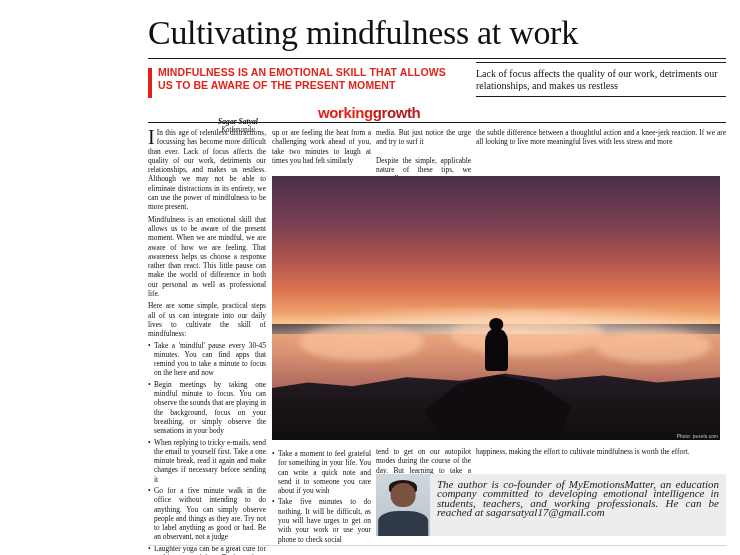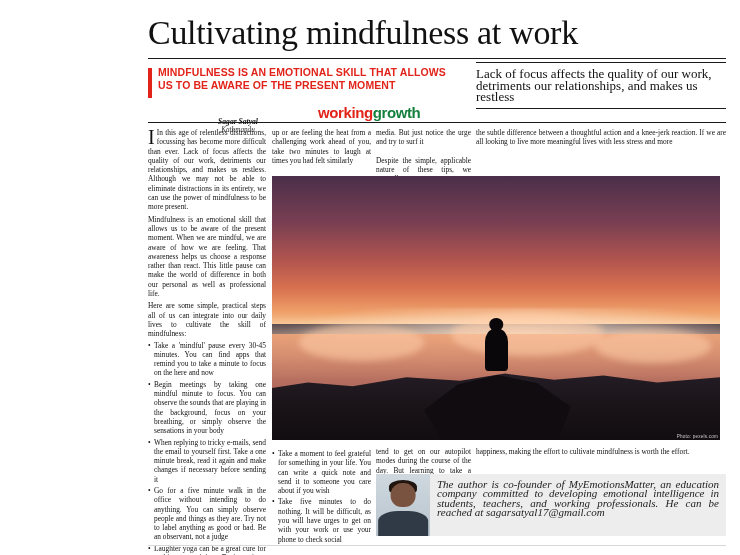--- a/index.html
+++ b/index.html
@@ -78,21 +78,21 @@
     left: 476px;
     top: 62px;
     width: 250px;
     border-top: 1px solid #1a1a1a;
     border-bottom: 1px solid #1a1a1a;
     padding: 5px 0 5px 0;
   }
   .pullbox p {
     margin: 0;
     font-family: "Liberation Serif", serif;
-    font-size: 13px;
+    font-size: 10px;
     line-height: 11.5px;
     color: #111;
   }
 
   
   .byline {
     position: absolute;
     left: 183px;
     top: 117px;
     width: 110px;
@@ -116,21 +116,21 @@
   .sectionlogo {
     position: absolute;
     left: 318px;
     top: 104px;
     font-family: "Liberation Sans", sans-serif;
     font-size: 15px;
     font-weight: bold;
     letter-spacing: -0.4px;
   }
   .sectionlogo .c1 { color: #e2231a; }
-  .sectionlogo .c2 { color: #15803d; margin-top: 12px; }
+  .sectionlogo .c2 { color: #b91c1c; margin-top: 12px; }
 
   .rule-mid {
     position: absolute;
     left: 148px;
     top: 122px;
     width: 578px;
     height: 1px;
     background: #1a1a1a;
   }
 

